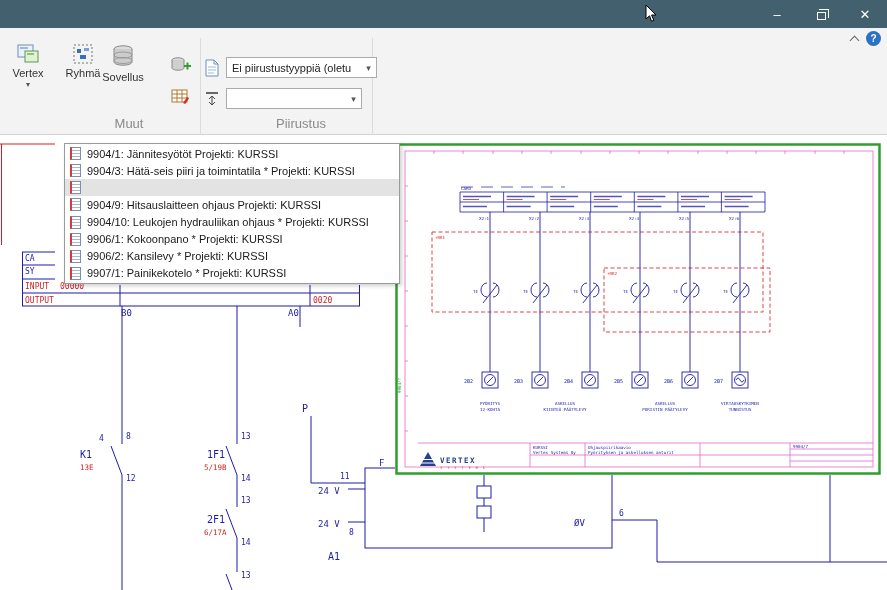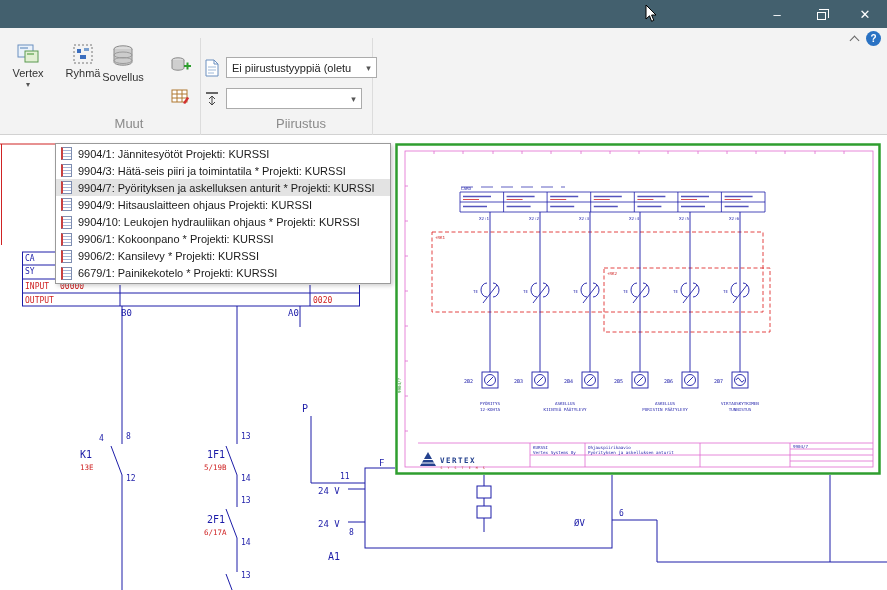--- a/index.html
+++ b/index.html
@@ -39,21 +39,21 @@
 
   
   .canvas{position:absolute;top:135px;left:0;width:887px;height:455px;background:#fff}
   .canvas > svg.bg{position:absolute;left:0;top:0}
   svg text{font-family:"DejaVu Sans Mono","Liberation Mono",monospace}
   .bt{fill:#1c1ca8}.rt{fill:#cf2323}.gt{fill:#2f9e2f}
   .f10{font-size:10px}.f9{font-size:9px}.f8{font-size:8px}.f7{font-size:7.5px}
   .p5{font-size:5px}.p4{font-size:4.2px}
 
   
-  .popup{position:absolute;left:55px;top:8px;width:336px;height:141px;background:#fff;
+  .popup{position:absolute;left:64px;top:8px;width:336px;height:141px;background:#fff;
     border:1px solid #9a9a9a;display:flex;flex-direction:column;padding:1px 0;
     box-shadow:2px 2px 4px rgba(0,0,0,.18)}
   .prow{flex:1;display:flex;align-items:center;gap:6px;padding-left:5px;font-size:11px;
     color:#1a1a1a;white-space:nowrap;overflow:hidden}
   .prow.sel{background:#e3e3e3}
   .doc-icon{flex:none;width:11px;height:13px;border:1px solid #7e8db0;border-left:2px solid #c94040;
     background:repeating-linear-gradient(180deg,#fff 0 2px,#a8b6d6 2px 3px)}
 
   
   .preview{position:absolute;left:395px;top:8px;width:486px;height:332px;background:#fca5a5}
@@ -343,38 +343,37 @@
       <div class="prow">
         <span class="doc-icon"></span>
         <span>9904/1: Jännitesyötöt Projekti: KURSSI</span>
       </div>
       <div class="prow">
         <span class="doc-icon"></span>
         <span>9904/3: Hätä-seis piiri ja toimintatila * Projekti: KURSSI</span>
       </div>
       <div class="prow sel">
         <span class="doc-icon"></span>
-        <span>9904/7: Pyörityksen ja askelluksen anturit * Projekti: KURSSI</span>
       </div>
       <div class="prow">
         <span class="doc-icon"></span>
         <span>9904/9: Hitsauslaitteen ohjaus Projekti: KURSSI</span>
       </div>
       <div class="prow">
         <span class="doc-icon"></span>
         <span>9904/10: Leukojen hydrauliikan ohjaus * Projekti: KURSSI</span>
       </div>
       <div class="prow">
         <span class="doc-icon"></span>
         <span>9906/1: Kokoonpano * Projekti: KURSSI</span>
       </div>
       <div class="prow">
         <span class="doc-icon"></span>
         <span>9906/2: Kansilevy * Projekti: KURSSI</span>
       </div>
       <div class="prow">
         <span class="doc-icon"></span>
-        <span>6679/1: Painikekotelo * Projekti: KURSSI</span>
+        <span>9907/1: Painikekotelo * Projekti: KURSSI</span>
       </div>
     </div>
 
   </div>
 </div>
 
 </body></html>

